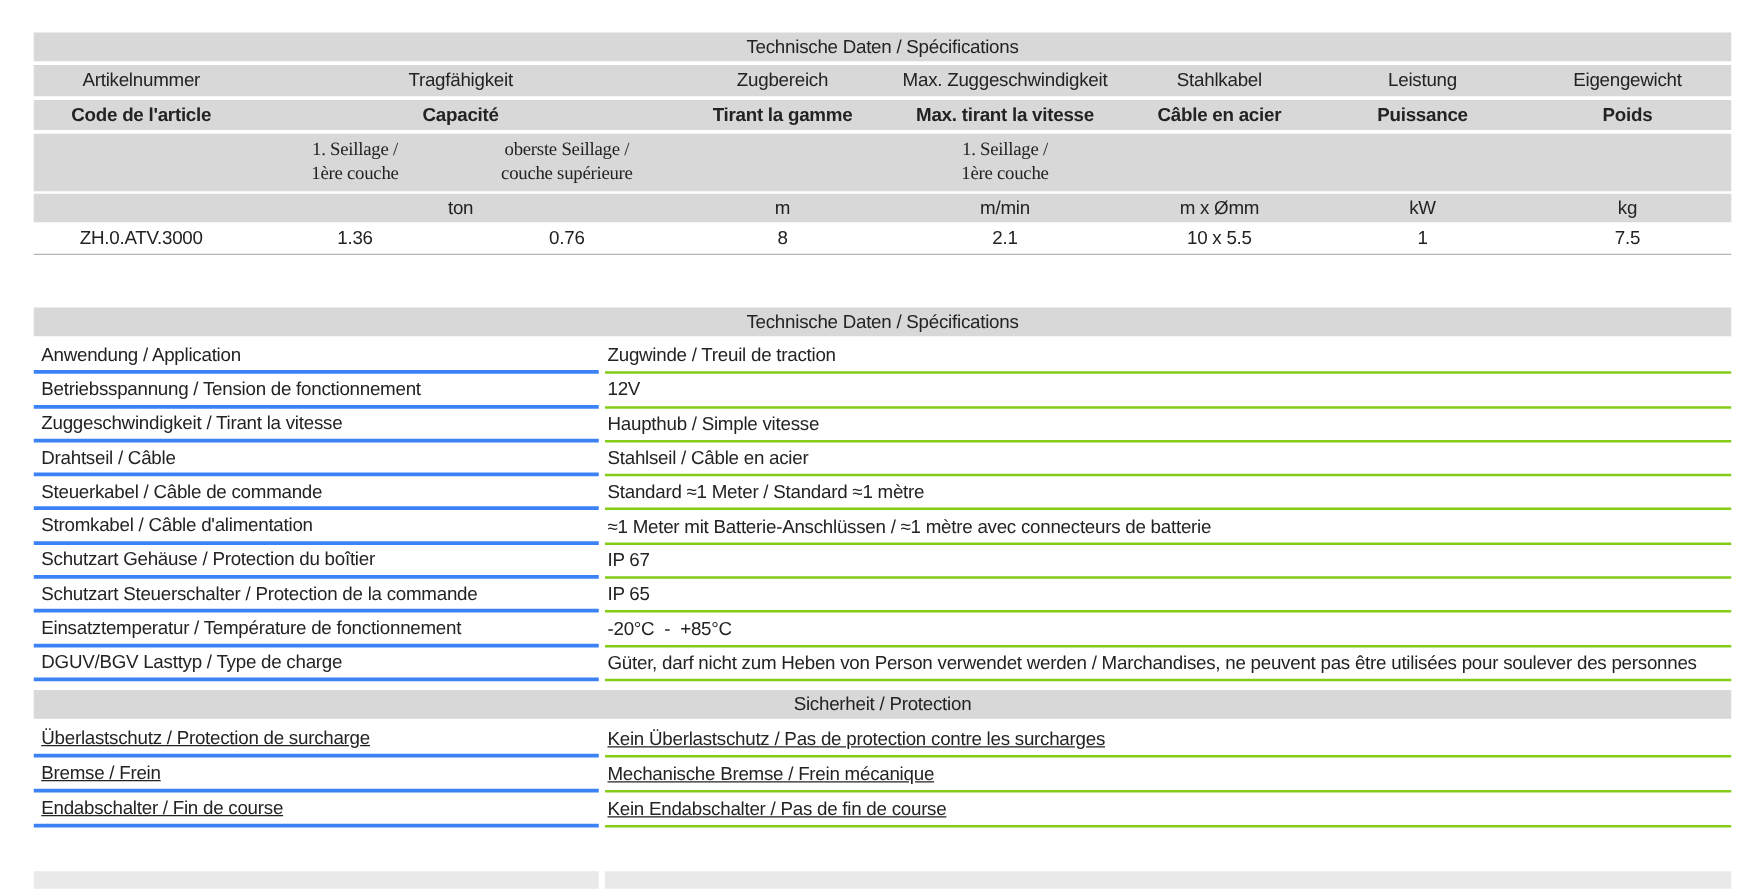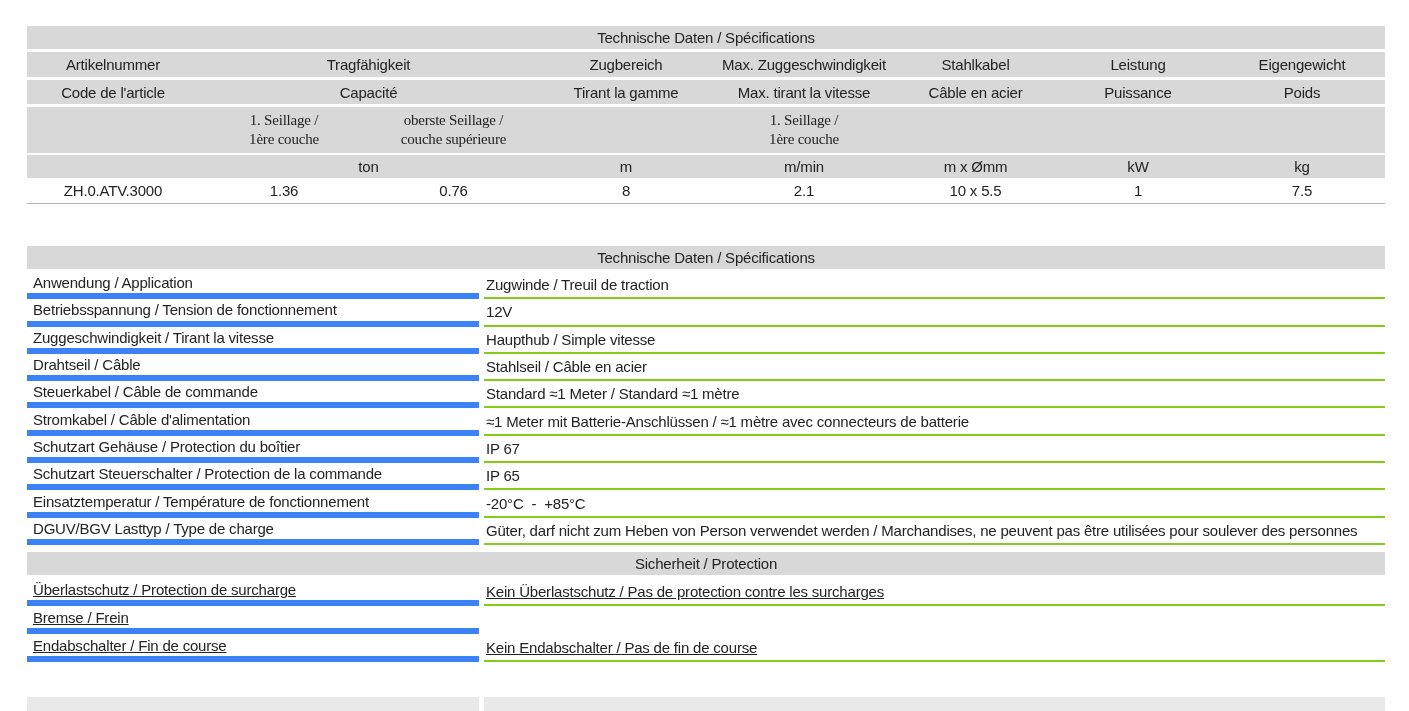--- a/index.html
+++ b/index.html
@@ -25,34 +25,34 @@
   .t1 .c1{width:172px;}
   .t1 .c2{width:170px;}
   .t1 .c3{width:169px;}
   .t1 .c23{width:339px;}
   .t1 .c4{width:176px;}
   .t1 .c5{width:180px;}
   .t1 .c6{width:163px;}
   .t1 .c7{width:162px;}
   .t1 .c8{width:166px;}
   .t1 .hde{height:25px;margin-bottom:3px;}
-  .t1 .hfr{height:24px;margin-bottom:3px;}
+  .t1 .hfr{height:24px;margin-bottom:3px;font-weight:bold;}
   .t1 .subrow{height:46px;margin-bottom:2px;}
   .t1 .unitsrow{height:23px;}
   .t1 .datarow{height:25px;background:#ffffff;border-bottom:1px solid #b5b5b5;}
 
   
   .lv{position:absolute;left:27px;width:1358px;}
   .t2{top:246px;}
   .t3{top:552px;}
   .lv-row{display:flex;align-items:stretch;}
   .t2 .lv-row{height:27.3px;}
   .t3 .lv-row{height:28px;text-decoration:underline;}
   .lv-label{
-    width:452px;flex:none;border-bottom:6px solid #3b82f6;
+    width:452px;flex:none;border-bottom:3px solid #3b82f6;
     display:flex;align-items:center;padding-left:6px;box-sizing:border-box;
     white-space:pre;
   }
   .lv-gap{width:5px;flex:none;}
   .lv-value{
     flex:1;border-bottom:2px solid #84cc16;
     display:flex;align-items:center;padding-left:2px;box-sizing:border-box;
     white-space:pre;
   }
 
@@ -184,20 +184,21 @@
     <div class="band title-band">Sicherheit / Protection</div>
 
     <div class="lv-row">
       <div class="lv-label">Überlastschutz / Protection de surcharge</div>
         <div class="lv-gap"></div>
         <div class="lv-value">Kein Überlastschutz / Pas de protection contre les surcharges</div>
     </div>
     <div class="lv-row">
       <div class="lv-label">Bremse / Frein</div>
         <div class="lv-gap"></div>
+        <div class="lv-value">Mechanische Bremse / Frein mécanique</div>
     </div>
     <div class="lv-row">
       <div class="lv-label">Endabschalter / Fin de course</div>
         <div class="lv-gap"></div>
         <div class="lv-value">Kein Endabschalter / Pas de fin de course</div>
     </div>
   </div>
 
   <div class="partial left"></div>
   <div class="partial right"></div>

